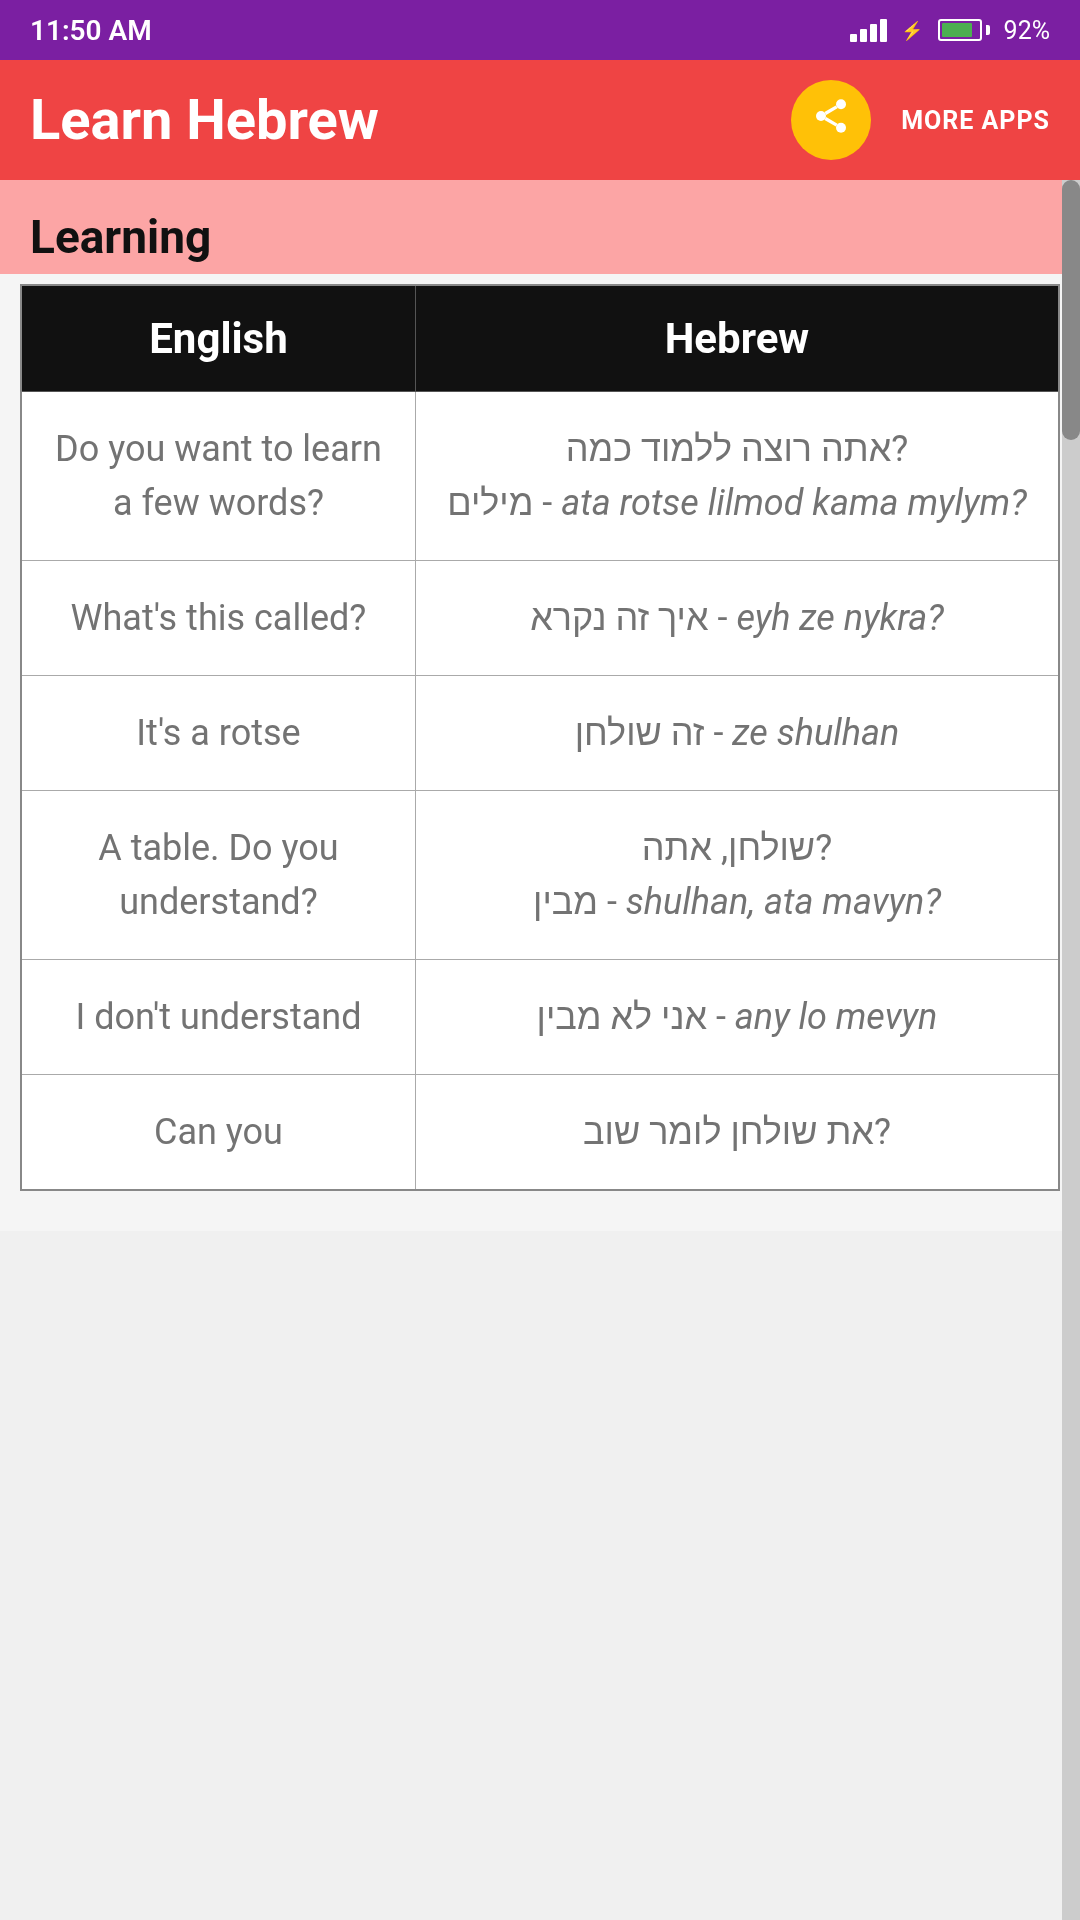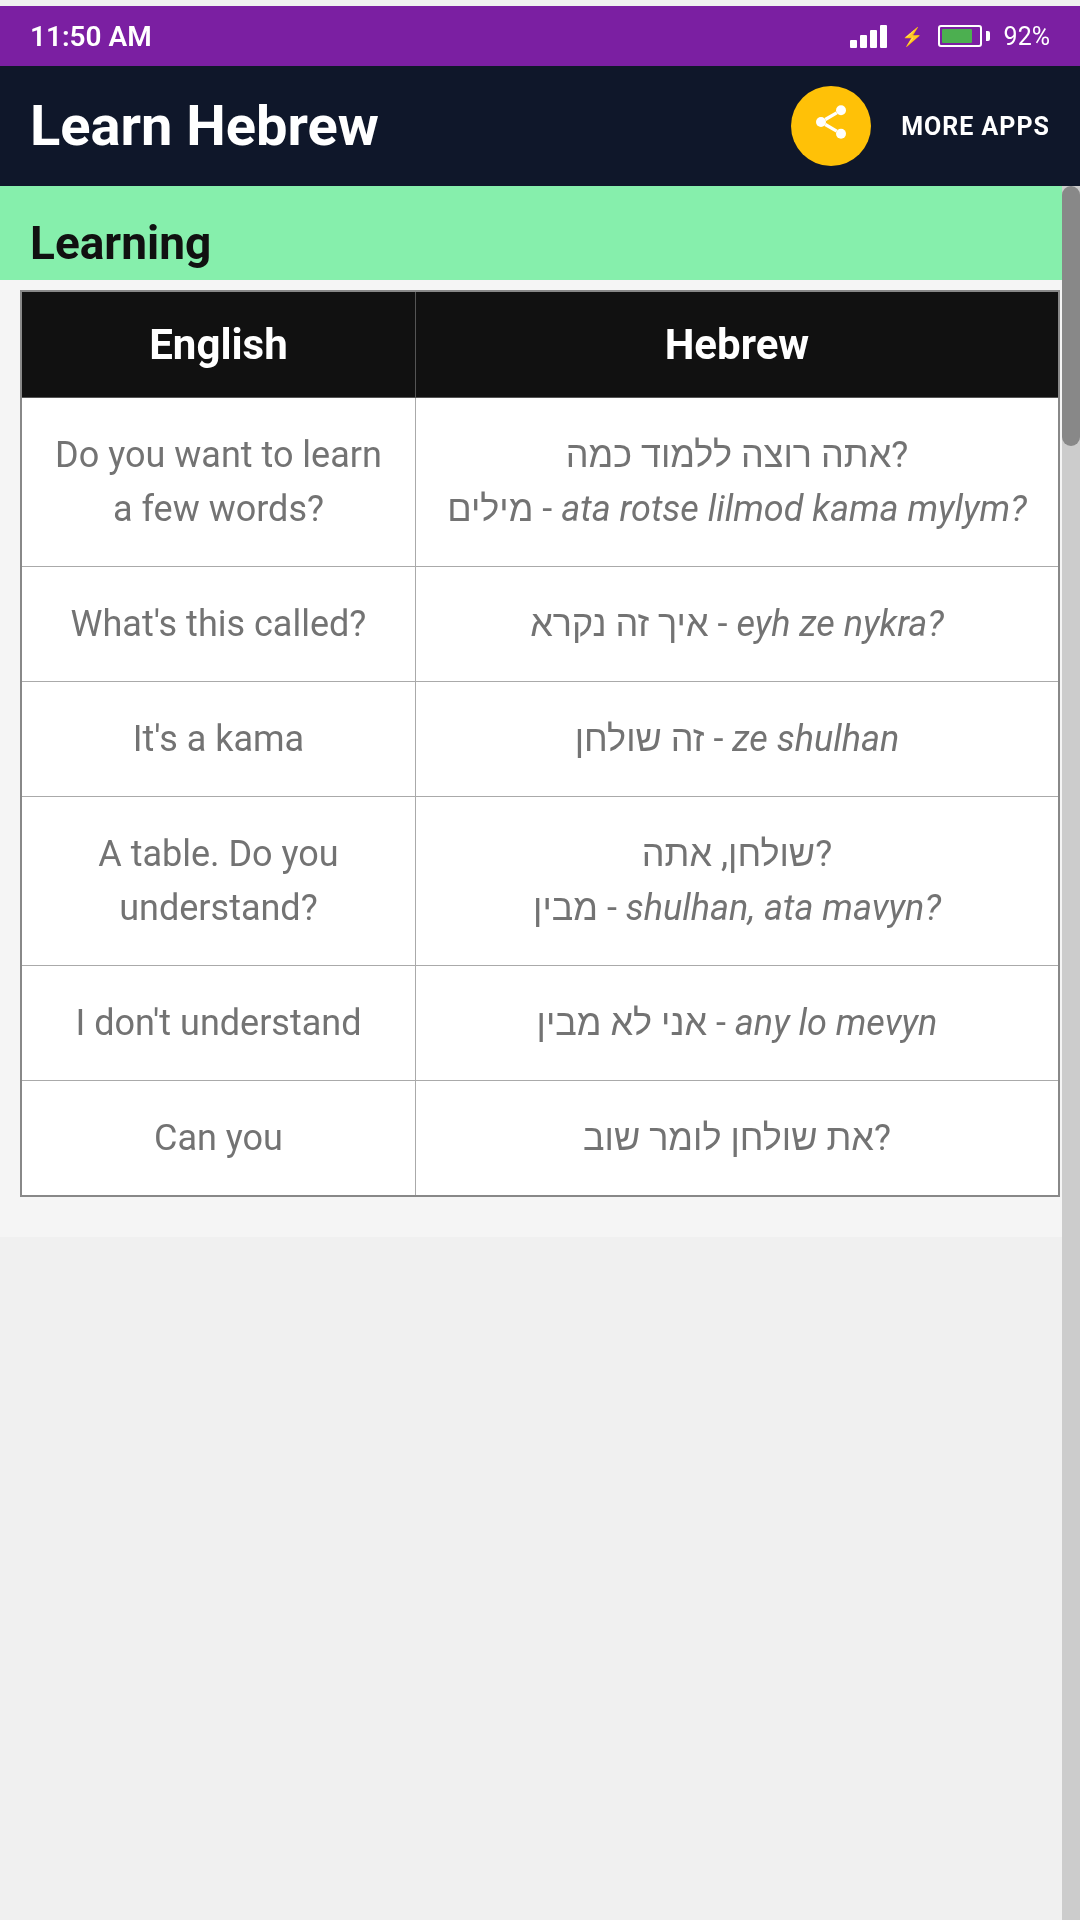--- a/index.html
+++ b/index.html
@@ -15,21 +15,20 @@
 
     
     .status-bar {
       width: 100%;
       height: 60px;
       background: #7B1FA2;
       display: flex;
       align-items: center;
       justify-content: space-between;
       padding: 0 30px;
-      margin-top: 6px;
     }
     .status-time {
       color: white;
       font-size: 28px;
       font-weight: 600;
     }
     .status-icons {
       display: flex;
       align-items: center;
       gap: 14px;
@@ -79,21 +78,21 @@
     }
     .bolt {
       color: white;
       font-size: 18px;
     }
 
     
     .header {
       width: 100%;
       height: 120px;
-      background: #0f172a;
+      background: #ef4444;
       display: flex;
       align-items: center;
       justify-content: space-between;
       padding: 0 30px;
     }
     .header-title {
       color: white;
       font-size: 56px;
       font-weight: bold;
     }
@@ -119,21 +118,21 @@
     .more-apps-btn {
       color: white;
       font-size: 25px;
       font-weight: bold;
       cursor: pointer;
       letter-spacing: 1px;
     }
 
     
     .section-heading {
-      background: #86efac;
+      background: #fca5a5;
       padding: 30px 30px 10px 30px;
       font-size: 46px;
       font-weight: bold;
       color: #111;
     }
 
     
     .content {
       background: #f5f5f5;
       padding: 10px 20px 40px 20px;
@@ -263,21 +262,21 @@
       <tbody id="table-body">
       <tr>
       <td>Do you want to learn a few words?</td>
       <td><span class="hebrew-text">אתה רוצה ללמוד כמה?<br>מילים</span> - <span class="transliteration">ata rotse lilmod kama mylym?</span></td>
     </tr>
           <tr>
       <td>What's this called?</td>
       <td><span class="hebrew-text">איך זה נקרא</span> - <span class="transliteration">eyh ze nykra?</span></td>
     </tr>
           <tr>
-      <td>It's a kama</td>
+      <td>It's a rotse</td>
       <td><span class="hebrew-text">זה שולחן</span> - <span class="transliteration">ze shulhan</span></td>
     </tr>
           <tr>
       <td>A table. Do you understand?</td>
       <td><span class="hebrew-text">שולחן, אתה?<br>מבין</span> - <span class="transliteration">shulhan, ata mavyn?</span></td>
     </tr>
           <tr>
       <td>I don't understand</td>
       <td><span class="hebrew-text">אני לא מבין</span> - <span class="transliteration">any lo mevyn</span></td>
     </tr>

